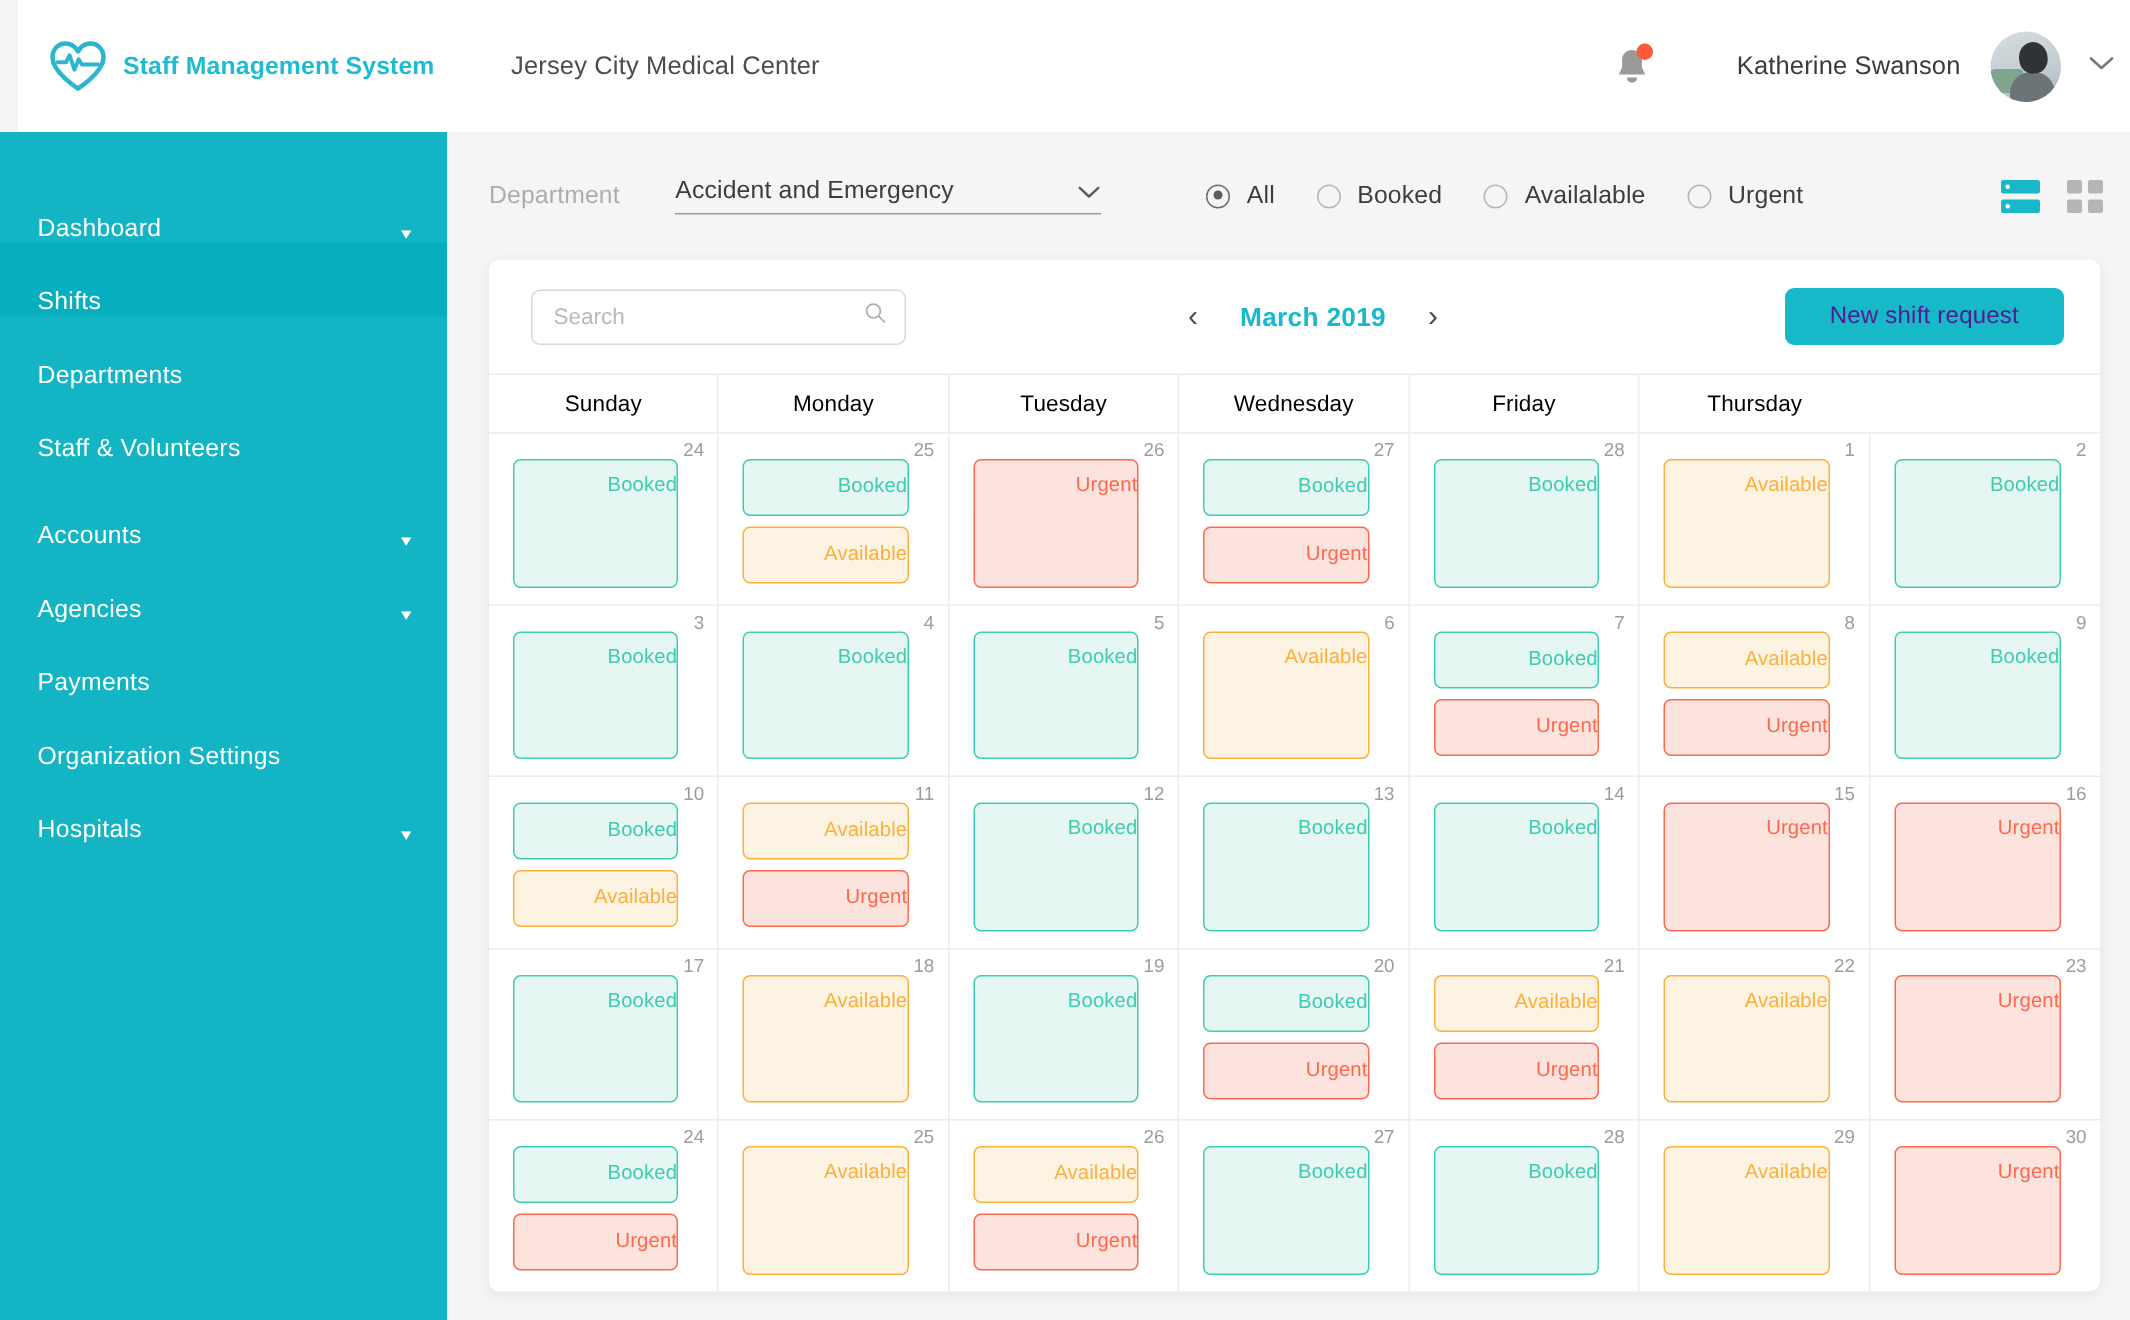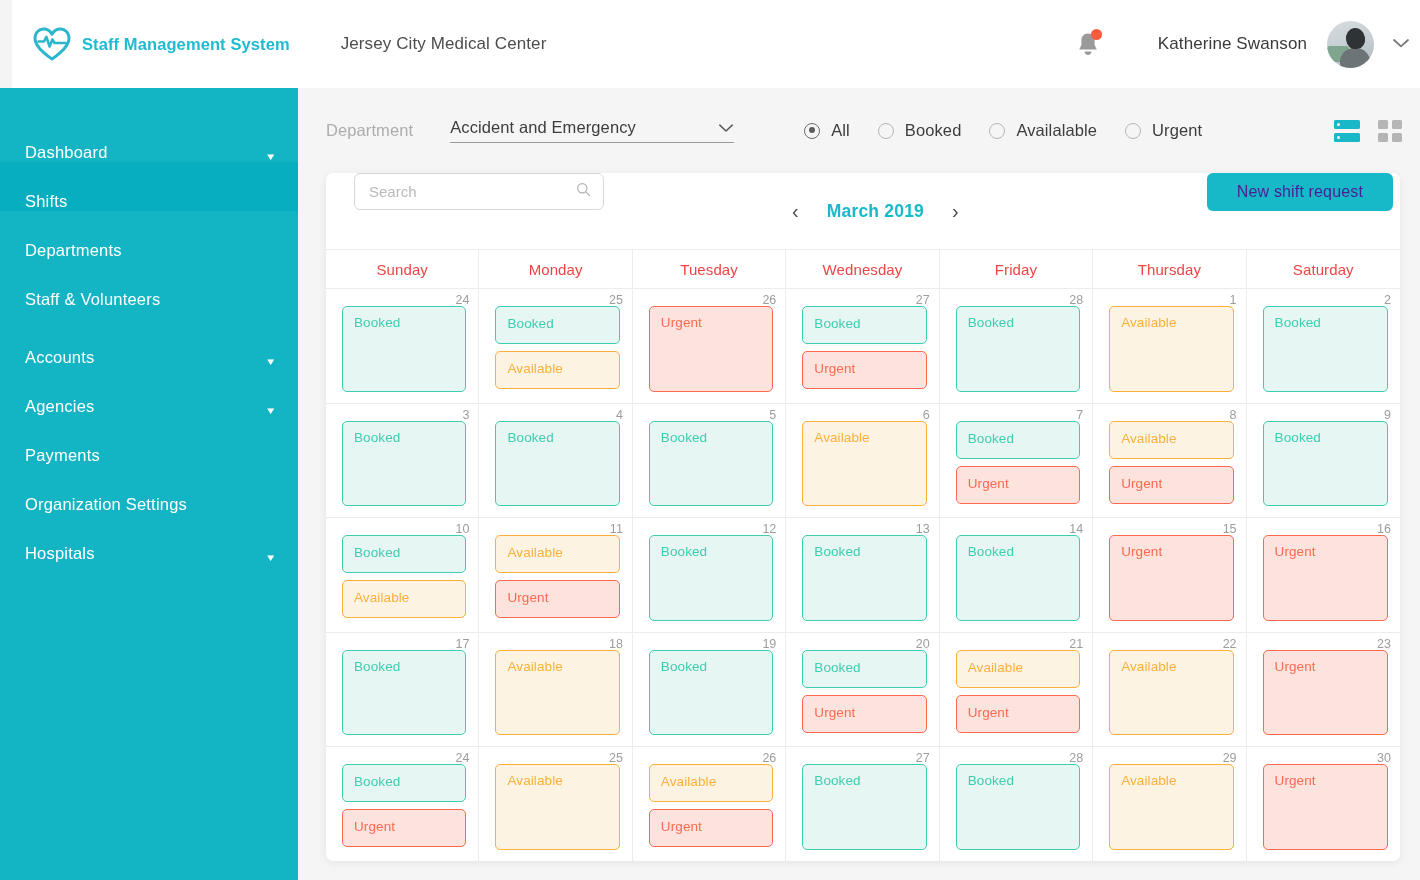--- a/index.html
+++ b/index.html
@@ -259,21 +259,22 @@
     border-radius: 7px;
     box-shadow: 0 2px 9px rgba(0,0,0,0.07);
     height: 688px;
     overflow: hidden;
     display: flex;
     flex-direction: column;
   }
   .caltop {
     height: 76px;
     display: flex;
-    padding: 0 7px 0 28px;
+    align-items: center;
+    padding: 0 24px 0 28px;
     flex: 0 0 auto;
   }
   .searchbox {
     width: 250px;
     height: 37px;
     border: 1.3px solid #d8d8d8;
     border-radius: 6px;
     display: flex;
     align-items: center;
     padding: 0 12px 0 14px;
@@ -327,41 +328,42 @@
     border-top: 1px solid #ececec;
     border-bottom: 1px solid #ececec;
     height: 40px;
     flex: 0 0 auto;
   }
   .weekhead div {
     display: flex;
     align-items: center;
     justify-content: center;
     font-size: 15px;
-    color: #ef4444;
+    color: #000000;
     border-right: 1px solid #ececec;
     letter-spacing: .1px;
   }
   .weekhead div:last-child { border-right: 0; }
 
   .weeks { flex: 1; display: flex; flex-direction: column; }
   .week {
     display: grid;
     grid-template-columns: repeat(7, 1fr);
     flex: 1;
     border-bottom: 1px solid #ececec;
   }
   .week:last-child { border-bottom: 0; }
   .daycell {
     border-right: 1px solid #ececec;
     position: relative;
-    padding: 8px 12px 11px 16px;
+    padding: 8px 26px 11px 16px;
     display: flex;
     flex-direction: column;
     gap: 7px;
+    text-align: right;
   }
   .daycell:last-child { border-right: 0; }
   .daynum {
     position: absolute;
     top: 4px; right: 9px;
     font-size: 12.5px;
     color: #9d9d9d;
   }
   .shift {
     border-radius: 5px;
@@ -518,21 +520,20 @@
       <button class="newshift">New shift request</button>
     </div>
 
     <div class="weekhead">
       <div>Sunday</div>
       <div>Monday</div>
       <div>Tuesday</div>
       <div>Wednesday</div>
       <div>Friday</div>
       <div>Thursday</div>
-      <div>Saturday</div>
     </div>
 
     <div class="weeks" id="weeks">
         <div class="week">
           <div class="daycell">
             <span class="daynum">24</span>
             <div class="shift s-booked tall">Booked</div>
           </div>
           <div class="daycell">
             <span class="daynum">25</span>

